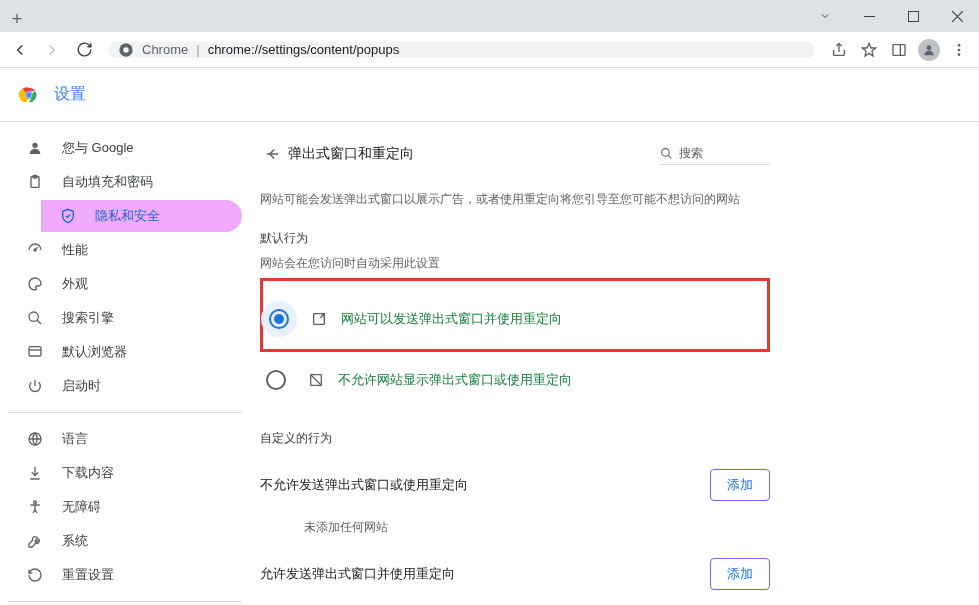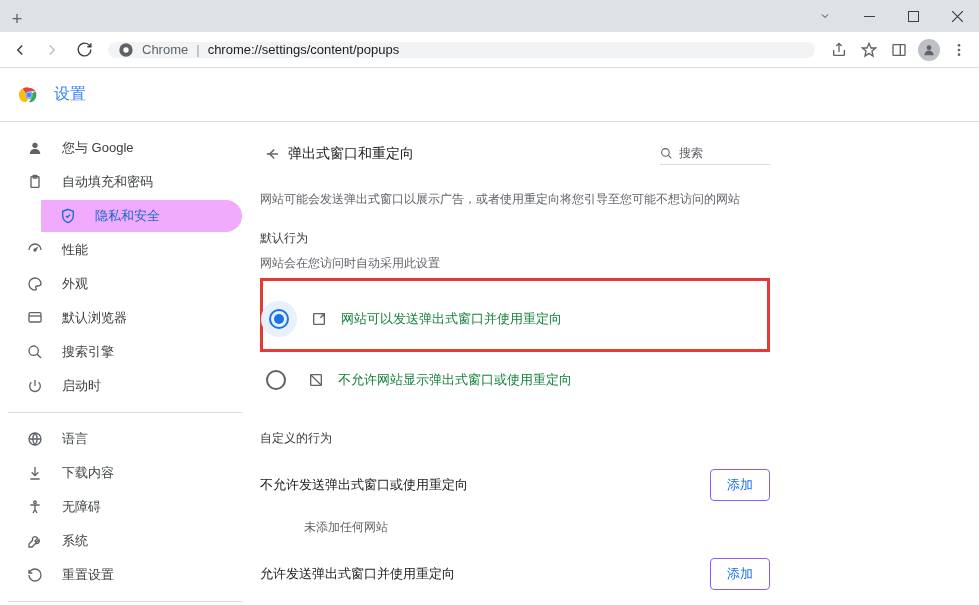--- a/index.html
+++ b/index.html
@@ -218,34 +218,34 @@
         <span class="ico">
           <svg width="16" height="16" viewBox="0 0 24 24" fill="none" stroke="currentColor" stroke-width="2">
             <path d="M12 3a9 9 0 100 18c1 0 2-1 2-2s-1-1-1-2 1-2 2-2h2a4 4 0 004-4 9 9 0 00-9-8z"></path>
           </svg>
         </span>
         <span>外观</span>
       </div>
     <div class="side-item">
         <span class="ico">
           <svg width="16" height="16" viewBox="0 0 24 24" fill="none" stroke="currentColor" stroke-width="2">
+            <circle cx="10" cy="10" r="7"></circle>
+            <line x1="21" y1="21" x2="15" y2="15"></line>
+          </svg>
+        </span>
+        <span>搜索引擎</span>
+      </div>
+    <div class="side-item">
+        <span class="ico">
+          <svg width="16" height="16" viewBox="0 0 24 24" fill="none" stroke="currentColor" stroke-width="2">
             <rect x="3" y="4" width="18" height="14" rx="2"></rect>
             <line x1="3" y1="9" x2="21" y2="9"></line>
           </svg>
         </span>
         <span>默认浏览器</span>
-      </div>
-    <div class="side-item">
-        <span class="ico">
-          <svg width="16" height="16" viewBox="0 0 24 24" fill="none" stroke="currentColor" stroke-width="2">
-            <circle cx="10" cy="10" r="7"></circle>
-            <line x1="21" y1="21" x2="15" y2="15"></line>
-          </svg>
-        </span>
-        <span>搜索引擎</span>
       </div>
     <div class="side-item">
         <span class="ico">
           <svg width="16" height="16" viewBox="0 0 24 24" fill="none" stroke="currentColor" stroke-width="2">
             <path d="M12 3v9M6.5 6.5a8 8 0 1011 0"></path>
           </svg>
         </span>
         <span>启动时</span>
       </div>
     <div class="side-divider"></div>

